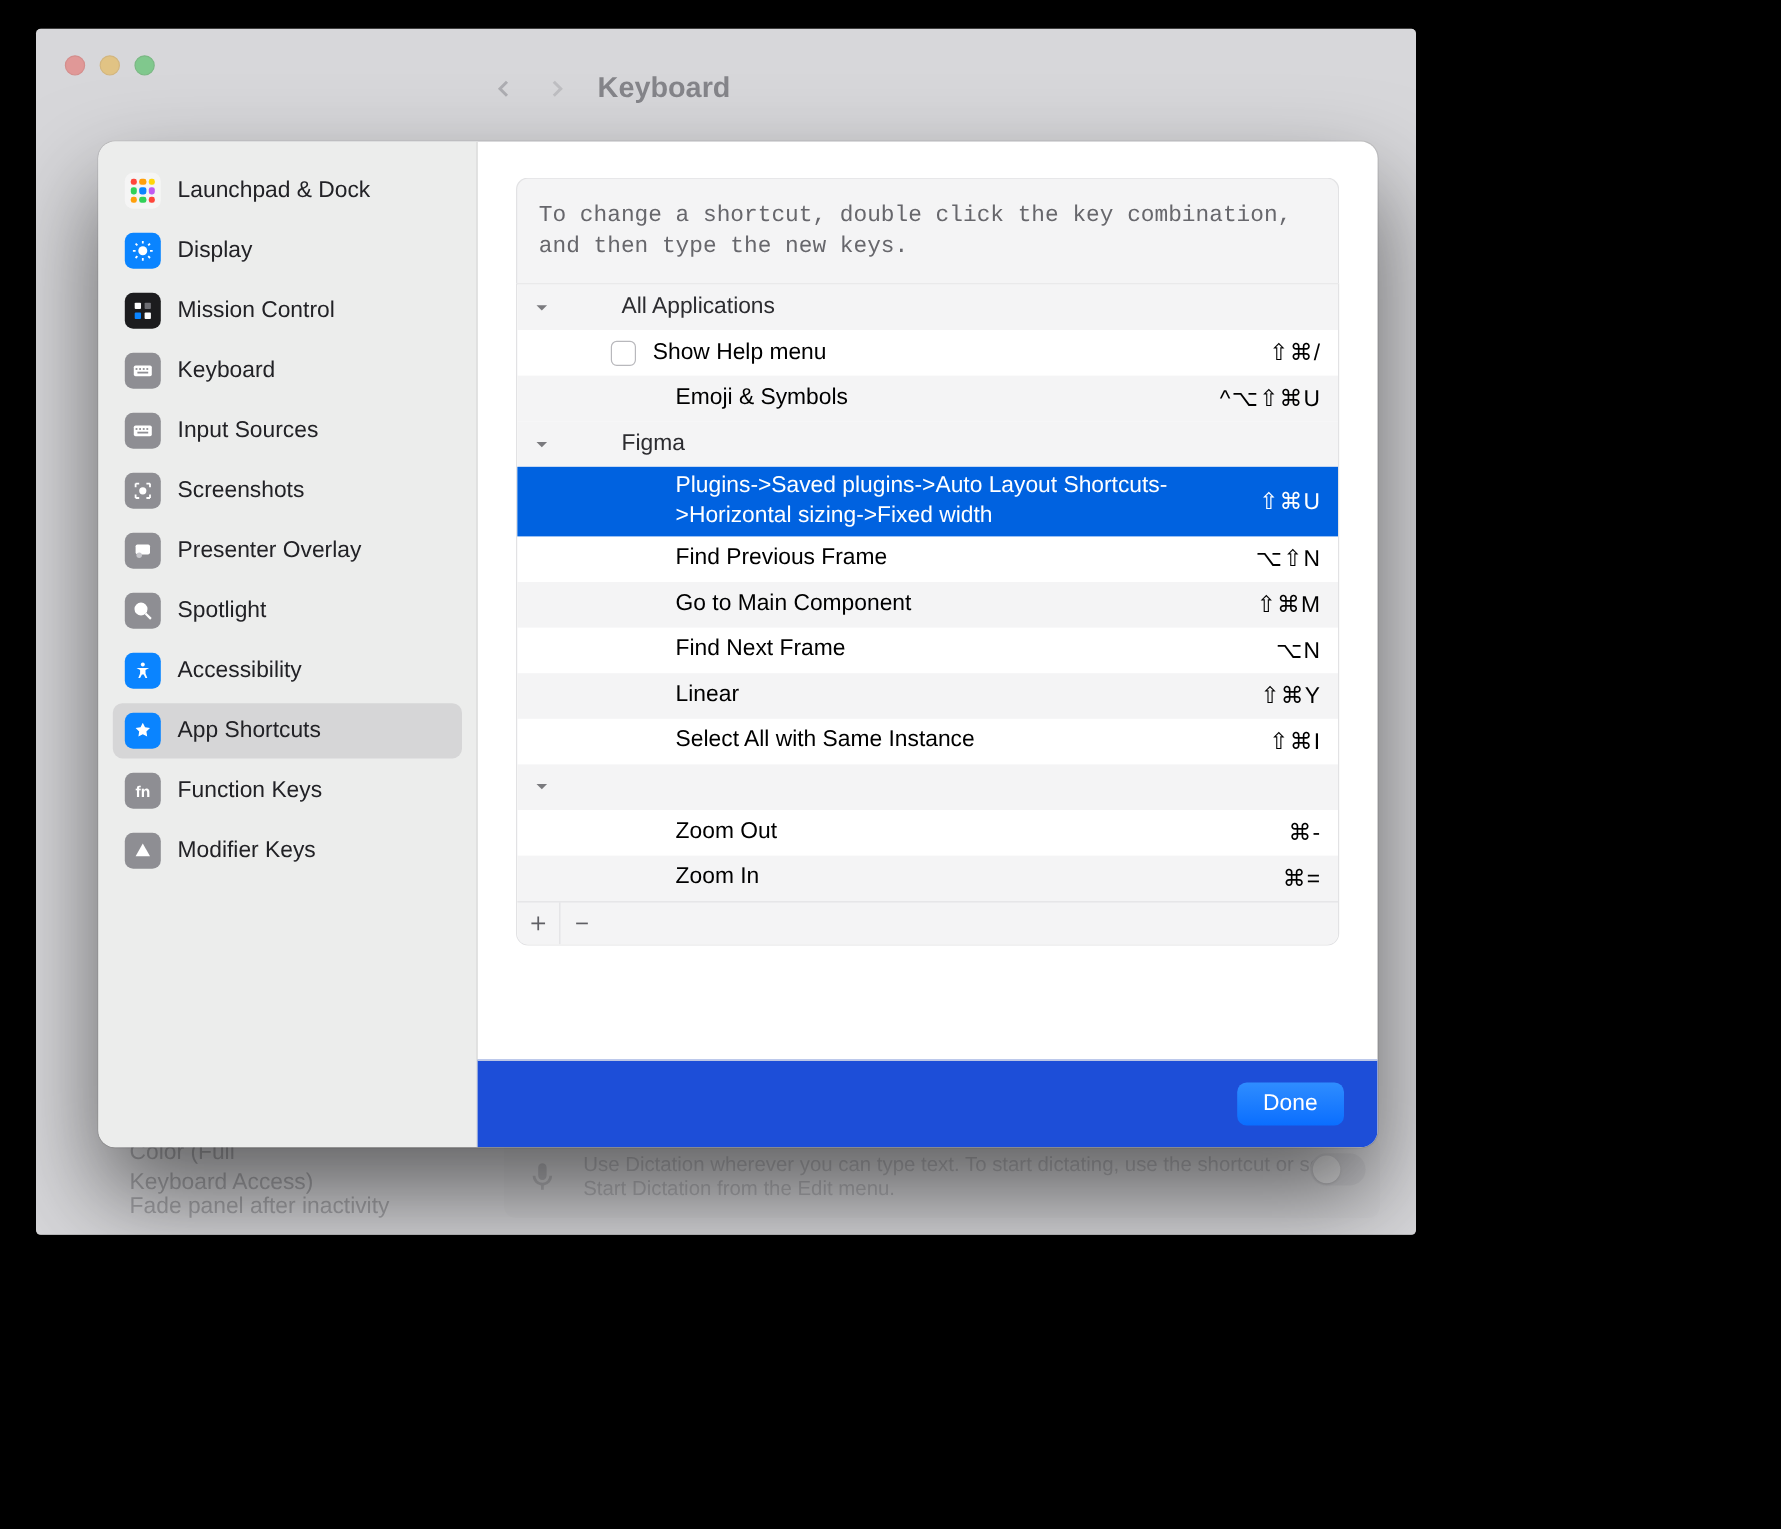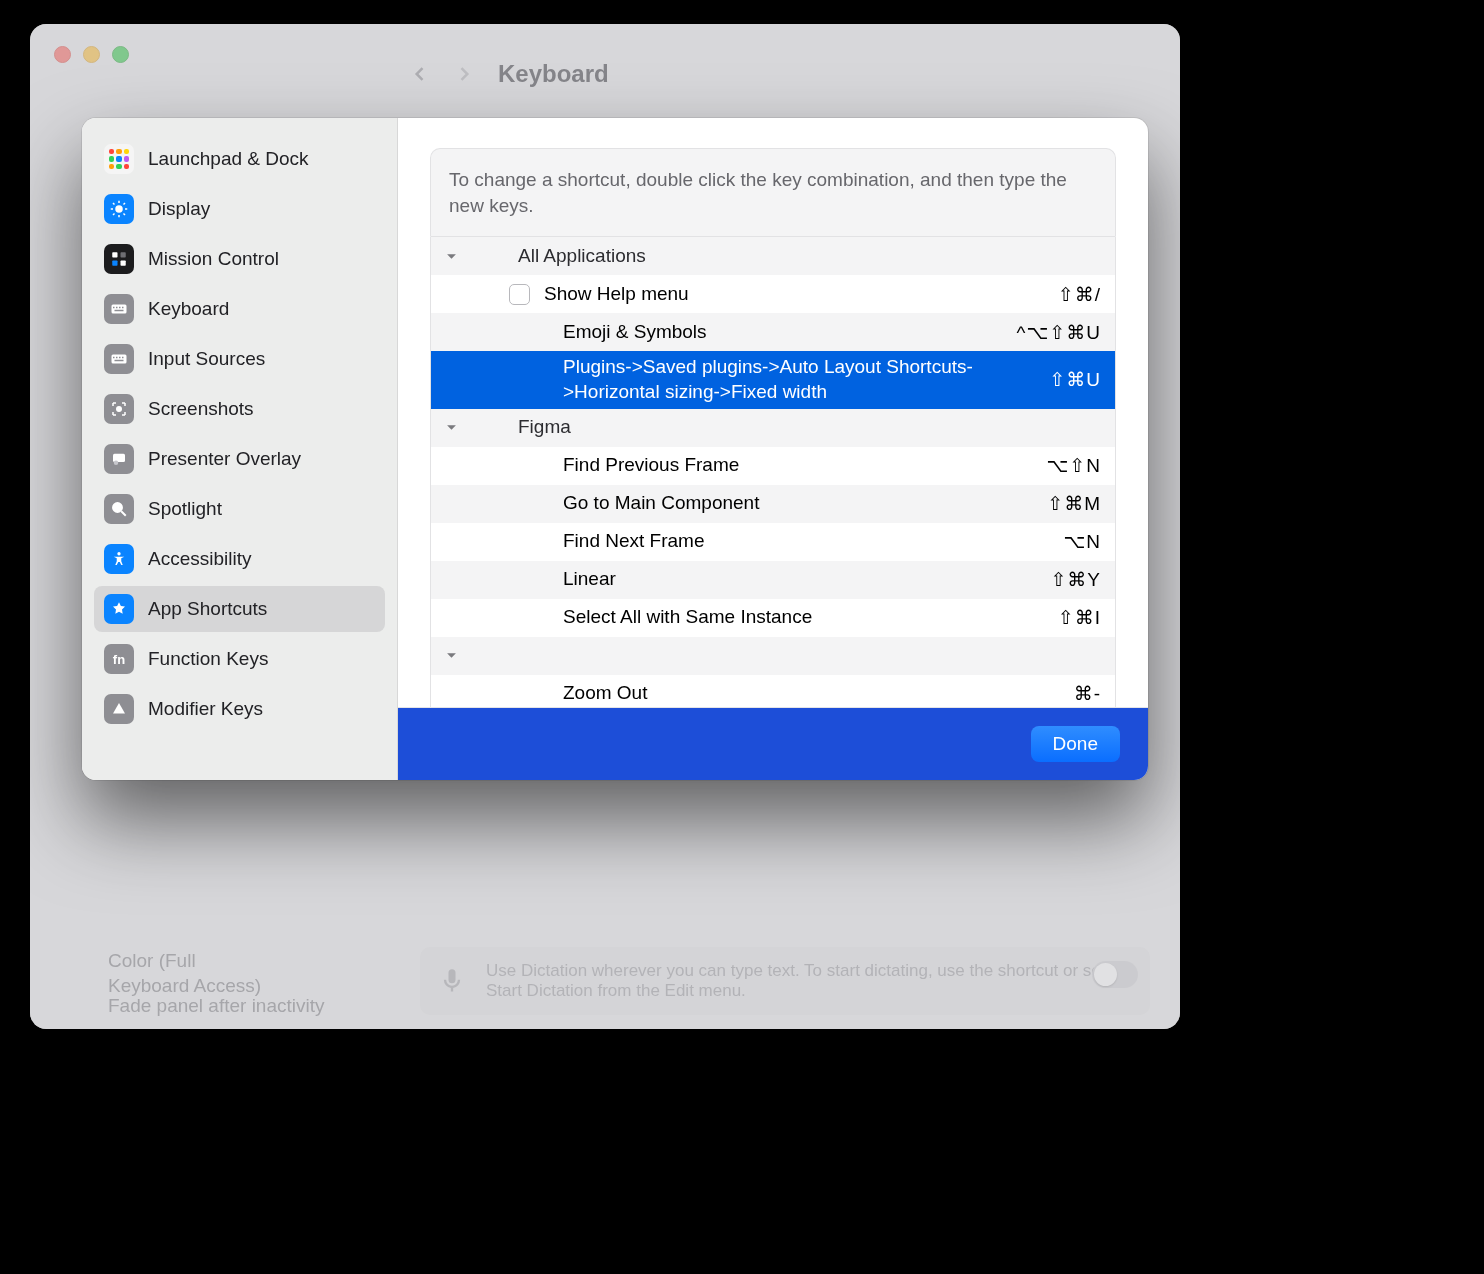--- a/index.html
+++ b/index.html
@@ -9,21 +9,21 @@
     width: 1484px;
     height: 1274px;
     overflow: hidden;
     position: relative;
   }
   .backdrop {
     position: absolute;
     left: 30px; top: 24px;
     width: 1150px; height: 1005px;
     background: #e9e9ea;
-    border-radius: 16px;
+    border-radius: 4px;
     box-shadow: 0 30px 60px rgba(0,0,0,0.6);
     overflow: hidden;
     padding-left: 22px;
   }
   .backdrop-overlay {
     position: absolute; inset: 0;
     background: rgba(200,200,204,0.55);
     pointer-events: none;
   }
   .traffic {
@@ -62,21 +62,21 @@
   .bg-toggle::after{
     content:""; position:absolute; left:2px; top:2px;
     width:23px; height:23px; background:#fff; border-radius:50%;
     box-shadow:0 1px 2px rgba(0,0,0,0.25);
   }
 
   
   .sheet {
     position:absolute;
     left:52px; top:94px;
-    width:1066px; height:662px;
+    width:1066px; height:838px;
     background:#fff;
     border-radius:14px;
     box-shadow: 0 0 0 1px rgba(0,0,0,0.08), 0 40px 80px rgba(0,0,0,0.55);
     display:flex;
     overflow:hidden;
   }
   .sheet-sidebar {
     width:316px;
     background:#ecedec;
     border-right:1px solid #d8d8d8;
@@ -120,20 +120,21 @@
   }
   .main-scroll { flex:1; padding:30px 32px 0 32px; overflow:auto;}
   .intro {
     font-size:19px; color:#67676c;
     padding:18px 18px 18px 18px;
     background:#f4f4f5;
     border:1px solid #e2e2e4;
     border-bottom:none;
     border-radius:10px 10px 0 0;
     line-height:1.35;
+    font-family:Liberation Mono, monospace;
   }
   .list {
     border:1px solid #e2e2e4;
     border-radius:0 0 10px 10px;
     overflow:hidden;
   }
   .row {
     display:flex; align-items:center;
     font-size:19px;
     min-height:38px;
@@ -372,35 +373,35 @@
               <span class="checkbox"></span>
               <span class="row-label">Show Help menu</span>
               <span class="shortcut">⇧⌘/</span>
             </div>
             <div class="row alt">
               <span class="disc"></span>
               <span class="indent2"></span>
               <span class="row-label">Emoji &amp; Symbols</span>
               <span class="shortcut">^⌥⇧⌘U</span>
             </div>
-            <div class="row selected">
-              <span class="disc"></span>
-              <span class="indent2"></span>
-              <span class="row-label">Plugins-&gt;Saved plugins-&gt;Auto Layout Shortcuts-&gt;Horizontal sizing-&gt;Fixed width</span>
-              <span class="shortcut">⇧⌘U</span>
-            </div>
             <div class="row alt">
               <span class="disc">
                 <svg viewBox="0 0 10 10" fill="currentColor">
                   <path d="M1 3l4 4 4-4z"></path>
                 </svg>
               </span>
               <span class="indent1"></span>
               <span class="row-label group">Figma</span>
             </div>
+            <div class="row selected">
+              <span class="disc"></span>
+              <span class="indent2"></span>
+              <span class="row-label">Plugins-&gt;Saved plugins-&gt;Auto Layout Shortcuts-&gt;Horizontal sizing-&gt;Fixed width</span>
+              <span class="shortcut">⇧⌘U</span>
+            </div>
             <div class="row">
               <span class="disc"></span>
               <span class="indent2"></span>
               <span class="row-label">Find Previous Frame</span>
               <span class="shortcut">⌥⇧N</span>
             </div>
             <div class="row alt">
               <span class="disc"></span>
               <span class="indent2"></span>
               <span class="row-label">Go to Main Component</span>

